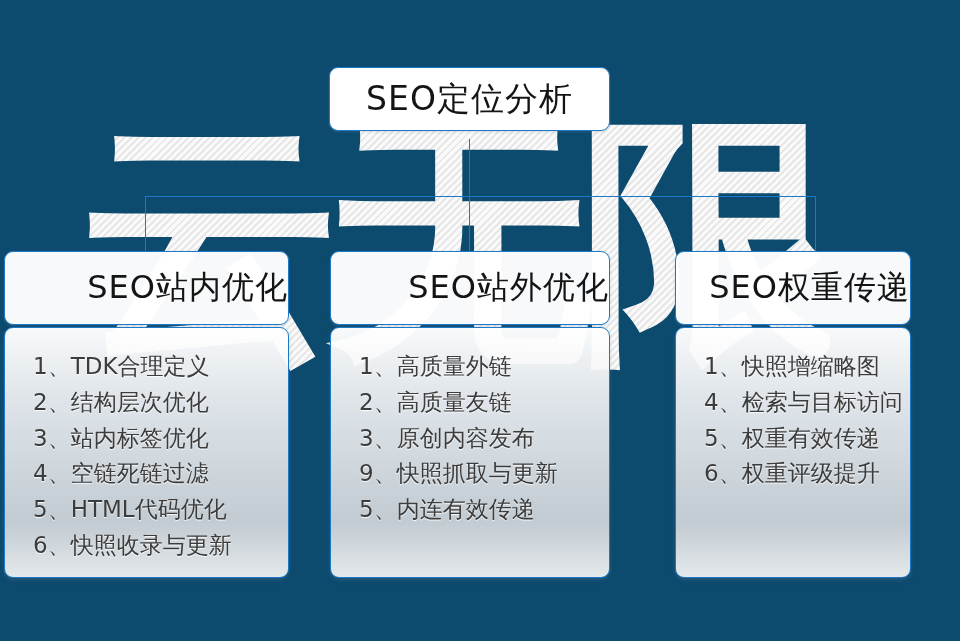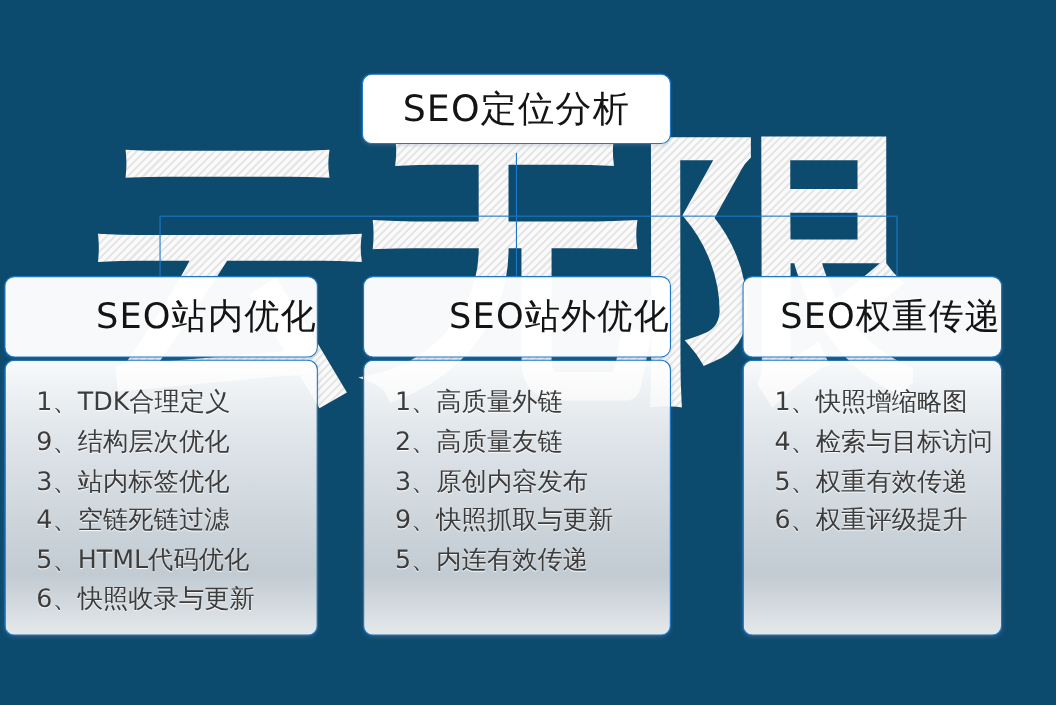--- a/index.html
+++ b/index.html
@@ -73,21 +73,21 @@
   <div class="root-box">
     <span>SEO定位分析</span>
   </div>
 
   <div class="column col-1">
     <div class="col-header">
       <span>SEO站内优化</span>
     </div>
     <div class="col-list">
       <div class="item">1、TDK合理定义</div>
-      <div class="item">9、结构层次优化</div>
+      <div class="item">2、结构层次优化</div>
       <div class="item">3、站内标签优化</div>
       <div class="item">4、空链死链过滤</div>
       <div class="item">5、HTML代码优化</div>
       <div class="item">6、快照收录与更新</div>
     </div>
   </div>
 
   <div class="column col-2">
     <div class="col-header">
       <span>SEO站外优化</span>

